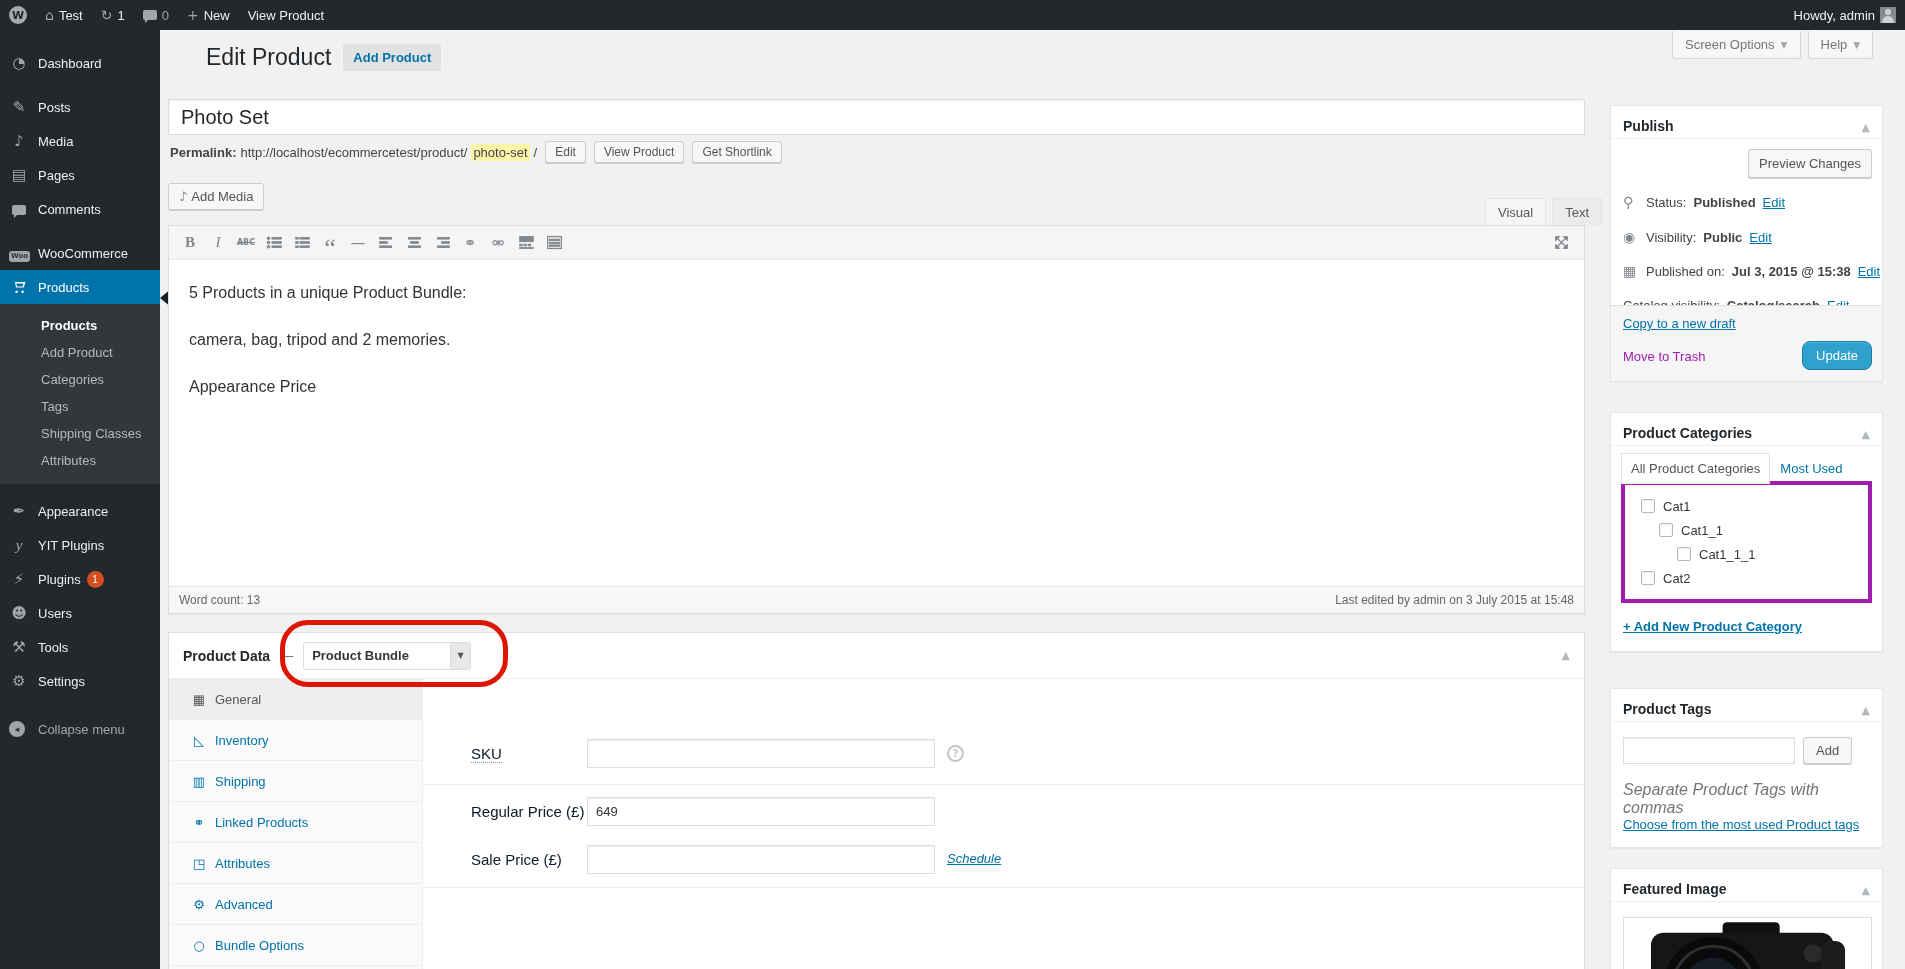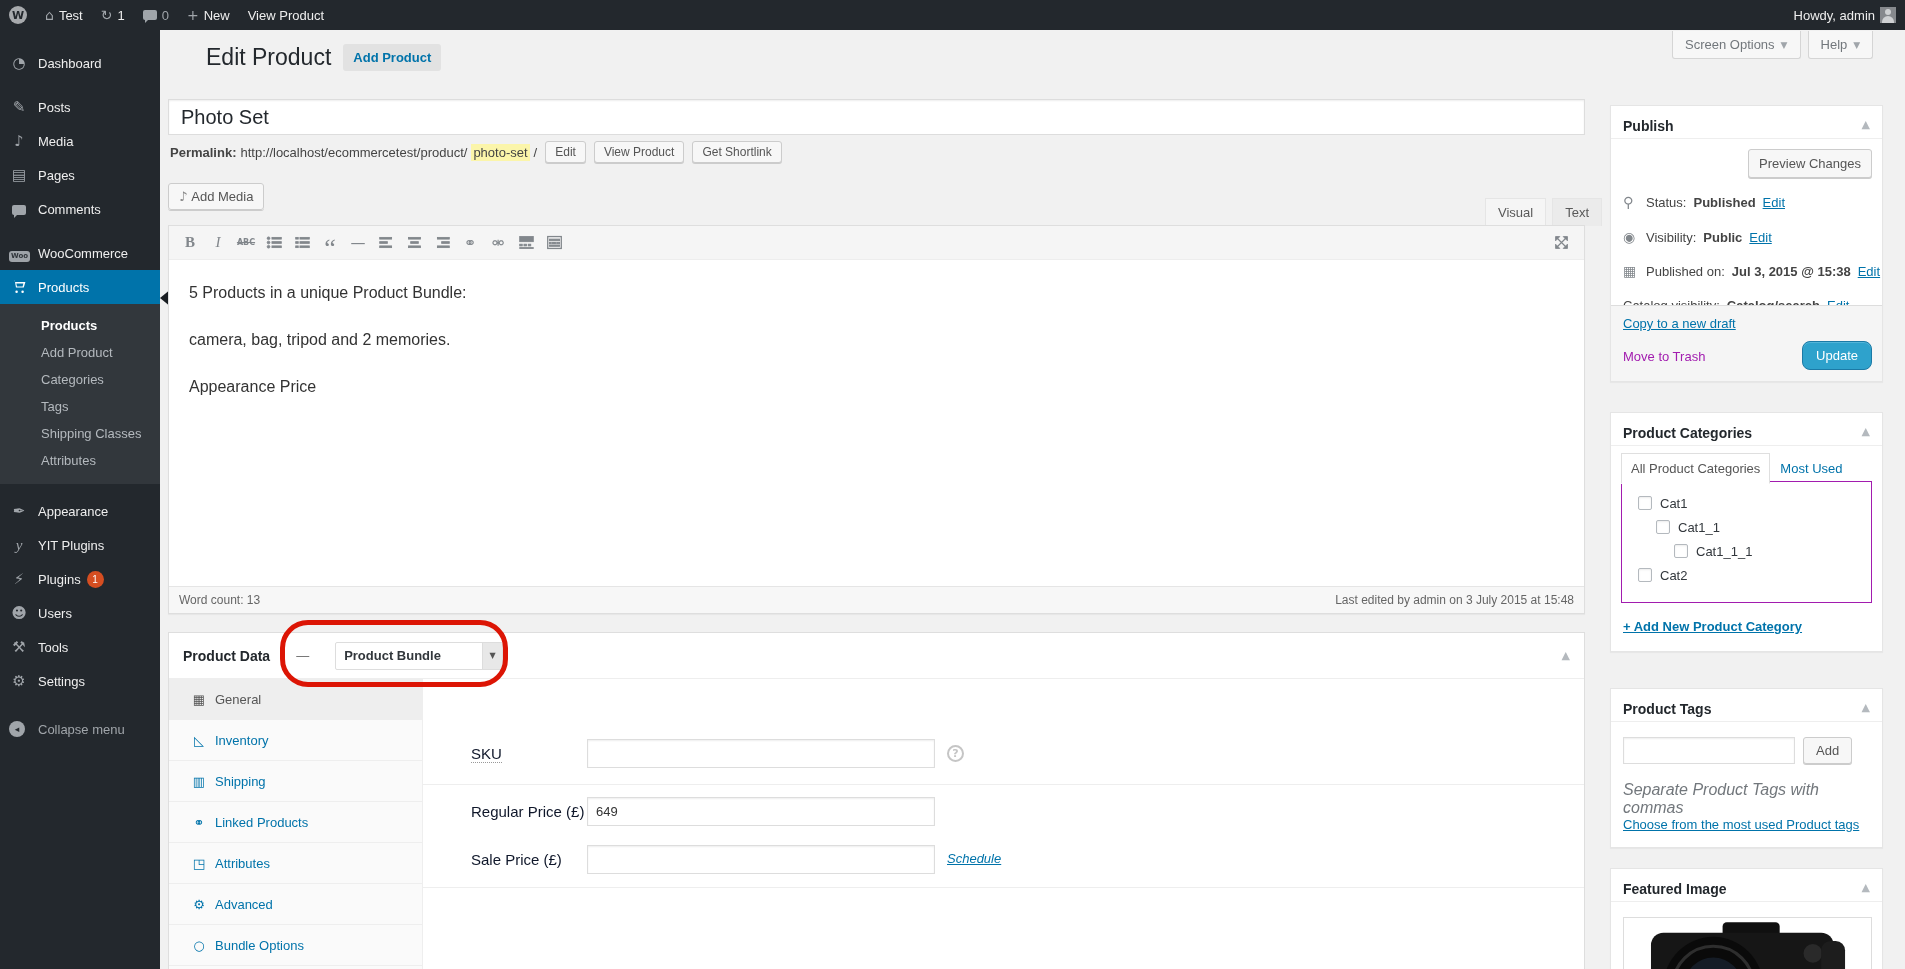--- a/index.html
+++ b/index.html
@@ -65,21 +65,21 @@
   .tb-italic { font-style:italic; font-family:"Liberation Serif",serif; }
   .tb-strike { font-size:8px; font-weight:bold; text-decoration:line-through; }
   .tb-quote { font-family:"Liberation Serif",serif; font-size:26px; line-height:10px; padding-top:10px; }
   .tb-full { position:absolute; right:10px; }
   .mce-content { padding:24px 20px; font-size:16px; color:#333; }
   .mce-content p { margin-bottom:29px; }
   .editor-status { position:absolute; bottom:0; left:0; right:0; height:27px; background:#f7f7f7; border-top:1px solid #e5e5e5; display:flex; align-items:center; justify-content:space-between; padding:0 10px; font-size:12px; color:#666; }
 
   
   .pd-box { position:absolute; left:168px; top:632px; width:1417px; height:360px; background:#fff; border:1px solid #dedede; }
-  .pd-header { height:46px; border-bottom:1px solid #eee; display:flex; align-items:center; padding:0 14px; gap:26px; }
+  .pd-header { height:46px; border-bottom:1px solid #eee; display:flex; align-items:center; padding:0 14px; gap:10px; }
   .pd-title { font-size:14px; font-weight:bold; color:#23282d; }
   .pd-dash { color:#666; }
   .wsel { width:168px; height:28px; background:#fff; border:1px solid #ddd; border-radius:2px; display:flex; align-items:center; cursor:pointer; overflow:hidden; }
   .wsel .wsel-txt { flex:1; padding-left:8px; font-size:13px; font-weight:bold; color:#32373c; }
   .wsel .wsel-arr { width:20px; height:100%; background:#e8e8e8; border-left:1px solid #ddd; display:flex; align-items:center; justify-content:center; font-size:8px; color:#555; }
   .pd-toggle { margin-left:auto; color:#b4b9be; font-size:11px; cursor:pointer; }
   .pd-tabs { position:absolute; left:0; top:46px; width:254px; bottom:0; background:#fafafa; border-right:1px solid #eee; }
   .pd-tab { height:41px; display:flex; align-items:center; padding-left:22px; border-bottom:1px solid #eee; color:#0073aa; font-size:13px; cursor:pointer; gap:8px; }
   .pd-tab .mi { color:inherit; font-size:13px; width:16px; text-align:center; }
   .pd-tab.active { background:#eee; color:#555; }
@@ -88,36 +88,36 @@
   .f-input { position:absolute; left:164px; width:348px; height:29px; border:1px solid #ddd; box-shadow:inset 0 1px 2px rgba(0,0,0,.07); padding:0 8px; font-size:13px; color:#333; background:#fff; font-family:"Liberation Sans",sans-serif; }
   .f-sep { position:absolute; left:0; right:0; height:1px; background:#eee; }
   .help-tip { position:absolute; left:524px; top:66px; width:17px; height:17px; border:2px solid #c5c5c5; border-radius:50%; color:#c5c5c5; font-size:11px; font-weight:bold; display:flex; align-items:center; justify-content:center; cursor:pointer; }
   .sku-u { border-bottom:1px dotted #999; }
   .schedule-link { position:absolute; left:524px; top:172px; color:#0073aa; font-style:italic; text-decoration:underline; font-size:13px; cursor:pointer; }
 
   .red-annot { position:absolute; left:280px; top:620px; width:228px; height:67px; border:5px solid #dc1505; border-radius:28px; z-index:55; pointer-events:none; }
 
   
   .postbox { position:absolute; left:1610px; width:273px; background:#fff; border:1px solid #e5e5e5; box-shadow:0 1px 1px rgba(0,0,0,.04); }
-  .pb-header { height:33px; display:flex; align-items:flex-start; padding:12px 12px; border-bottom:1px solid #eee;gap:40px; }
+  .pb-header { height:33px; display:flex; align-items:flex-end; padding:4px 12px; border-bottom:1px solid #eee;gap:40px; }
   .pb-title { font-size:14px; font-weight:bold; color:#23282d; }
   .pb-toggle { margin-left:auto; color:#b4b9be; font-size:11px; cursor:pointer; }
   .link { color:#0073aa; text-decoration:underline; cursor:pointer; }
   .pubrow { position:absolute; left:12px; display:flex; gap:7px; align-items:center; font-size:13px; color:#444; white-space:nowrap; }
   .pubrow .mi { color:#82878c; font-size:14px; width:16px; }
   .pub-foot { position:absolute; left:0; right:0; bottom:0; height:76px; background:#f5f5f5; border-top:1px solid #ddd; }
   .update-btn { position:absolute; right:10px; bottom:11px; background:#2ea2cc; border:1px solid #1b7aa6; border-radius:8px; color:#fff; font-size:13px; padding:6px 13px; cursor:pointer; box-shadow:inset 0 1px 0 rgba(120,200,230,.5); }
   .trash-link { position:absolute; left:12px; bottom:17px; color:#a21caf; cursor:pointer; font-size:13px; }
   .copy-link { position:absolute; left:12px; top:10px; }
   .preview-btn { position:absolute; right:10px; top:43px; }
 
   .cat-tabs { position:absolute; left:10px; top:40px; display:flex; align-items:flex-end; z-index:2; }
   .cat-tab-active { background:#fff; border:1px solid #dfdfdf; border-bottom:1px solid #fff; padding:7px 9px; font-size:13px; color:#555; margin-bottom:-1px; cursor:pointer; }
   .cat-tab-link { padding:7px 10px; font-size:13px; color:#0073aa; cursor:pointer; }
-  .cat-list { position:absolute; left:10px; right:10px; top:68px; height:122px; background:#fff; border:1px solid #a21caf; padding:9px 0 0 8px; overflow:hidden; }
+  .cat-list { position:absolute; left:10px; right:10px; top:68px; height:122px; background:#fff; border:4px solid #a21caf; padding:9px 0 0 8px; overflow:hidden; }
   .cat-item { display:flex; align-items:center; gap:8px; height:24px; font-size:13px; color:#32373c; }
   .cb { width:14px; height:14px; border:1px solid #b4b9be; background:#fff; border-radius:2px; display:inline-block; cursor:pointer; box-shadow:inset 0 1px 2px rgba(0,0,0,.08); }
   .addcat-link { position:absolute; left:12px; top:206px; font-weight:bold; }
 
   .tag-input { position:absolute; left:12px; top:48px; width:172px; height:27px; border:1px solid #ddd; box-shadow:inset 0 1px 2px rgba(0,0,0,.07); padding:0 7px; font-size:13px; font-family:"Liberation Sans",sans-serif; }
   .tag-add { position:absolute; left:192px; top:48px; height:27px; }
   .tag-hint { position:absolute; left:12px; top:92px; font-style:italic; color:#72777c; font-size:16px; }
   .tag-choose { position:absolute; left:12px; top:128px; }
 
   .fi-frame { position:absolute; left:12px; top:48px; width:249px; height:160px; border:1px solid #ddd; background:#fff; overflow:hidden; }

